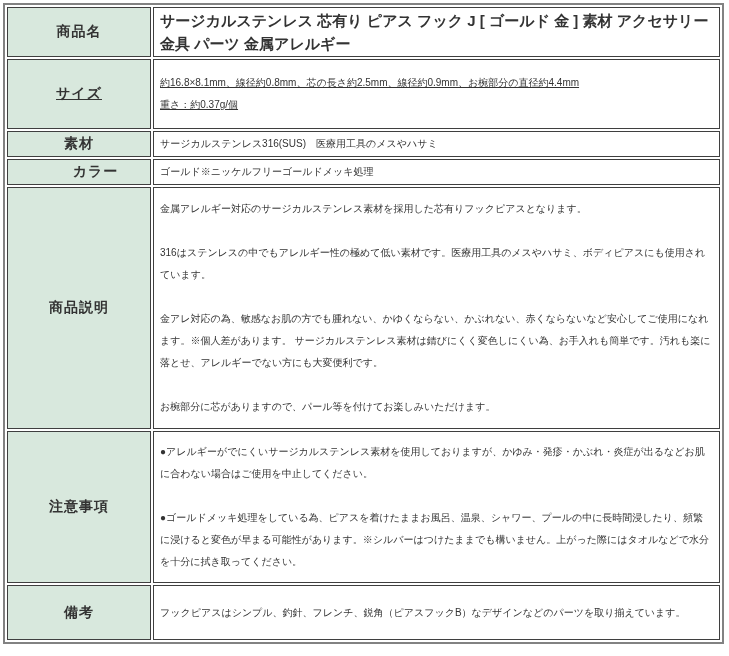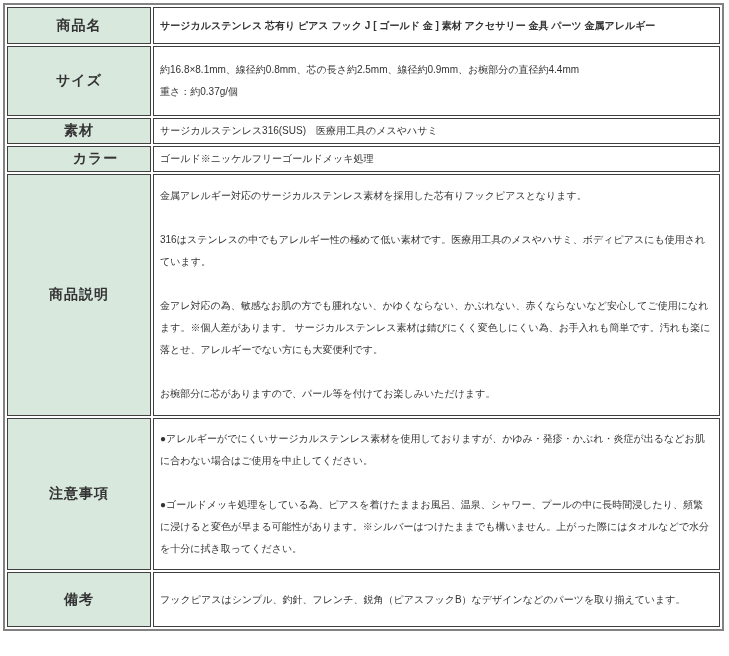--- a/index.html
+++ b/index.html
@@ -36,26 +36,26 @@
     font-size: 10px;
     line-height: 22px;
     padding: 1px 6px;
     vertical-align: middle;
     white-space: pre-line;
     word-break: break-all;
     text-align: left;
   }
   table.spec-table td.bold-value {
     font-weight: bold;
-    font-size: 10px;
+    font-size: 15px;
     line-height: 23px;
     padding-left: 6px;
   }
   tr.r-product-name { height: 37px; }
-  tr.r-size         { height: 70px; }
+  tr.r-size         { height: 70px; text-decoration: underline; }
   tr.r-material     { height: 25px; margin-top: 44px; }
   tr.r-color        { height: 25px; }
   tr.r-description  { height: 242px; }
   tr.r-precautions  { height: 152px; }
   tr.r-remarks      { height: 55px; }
 </style>
 </head>
 <body>
 
 <table class="spec-table" style="border-color: rgb(130, 130, 130); color: rgb(51, 51, 51);">

